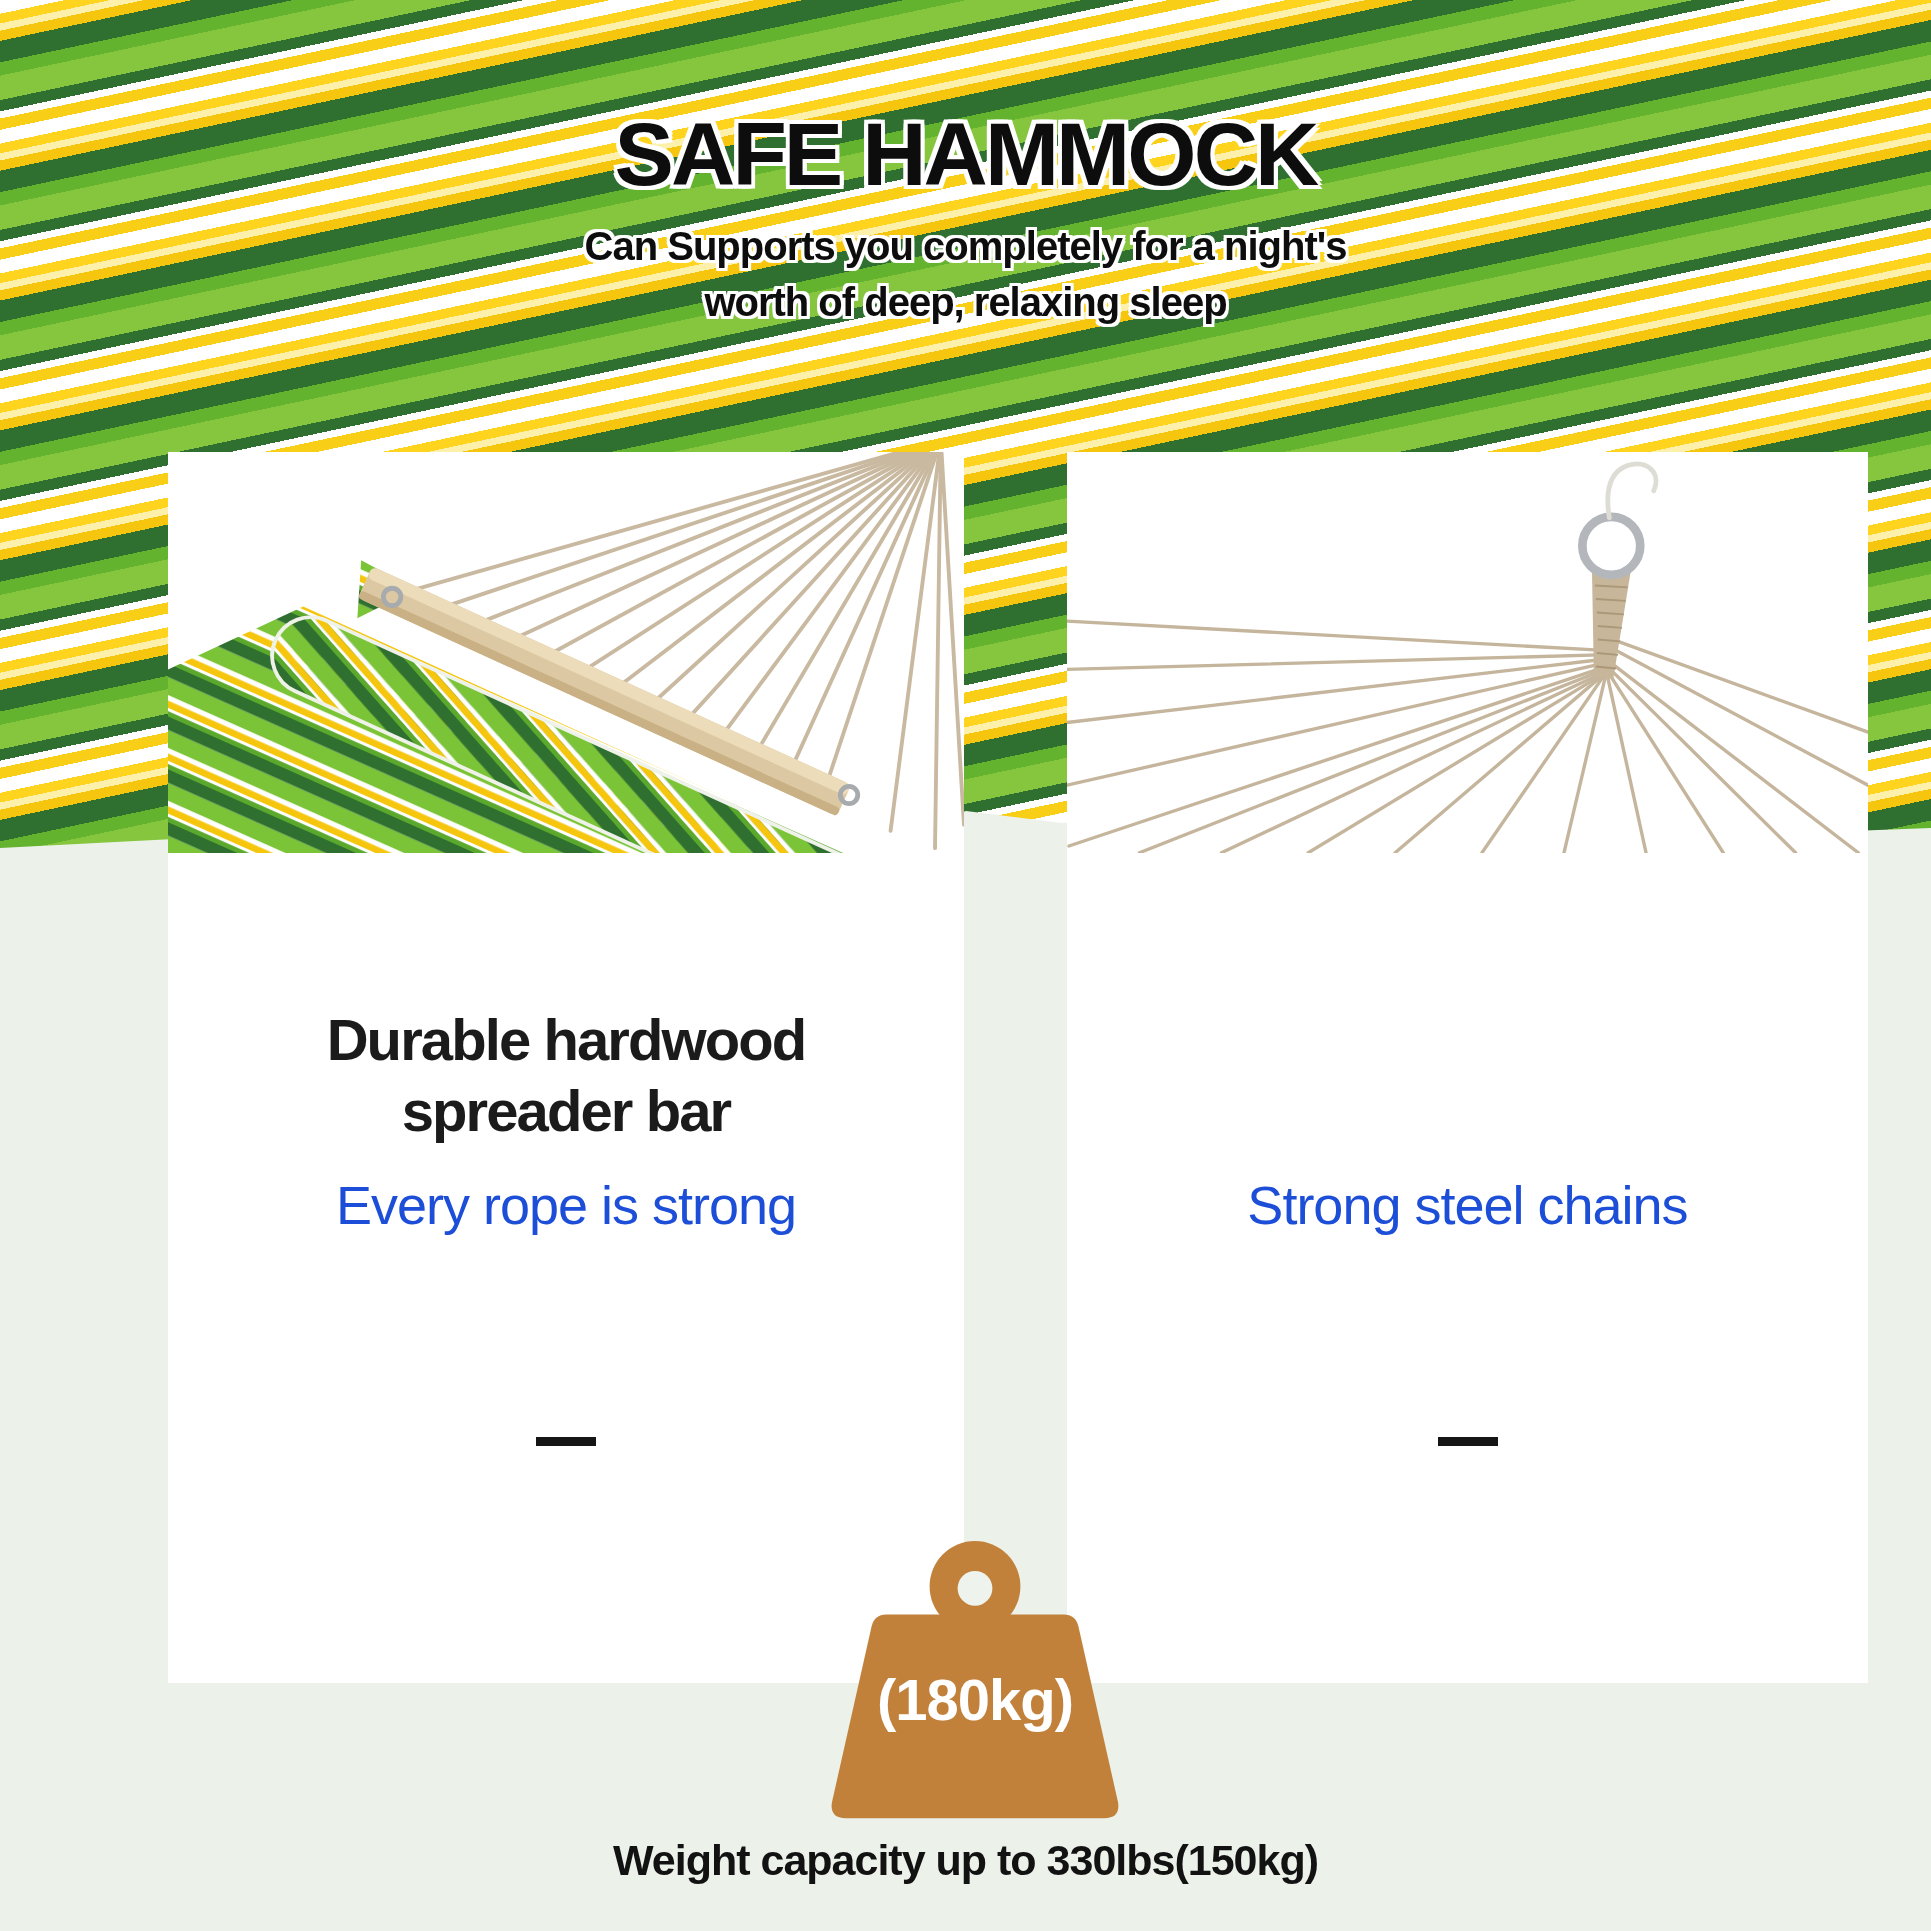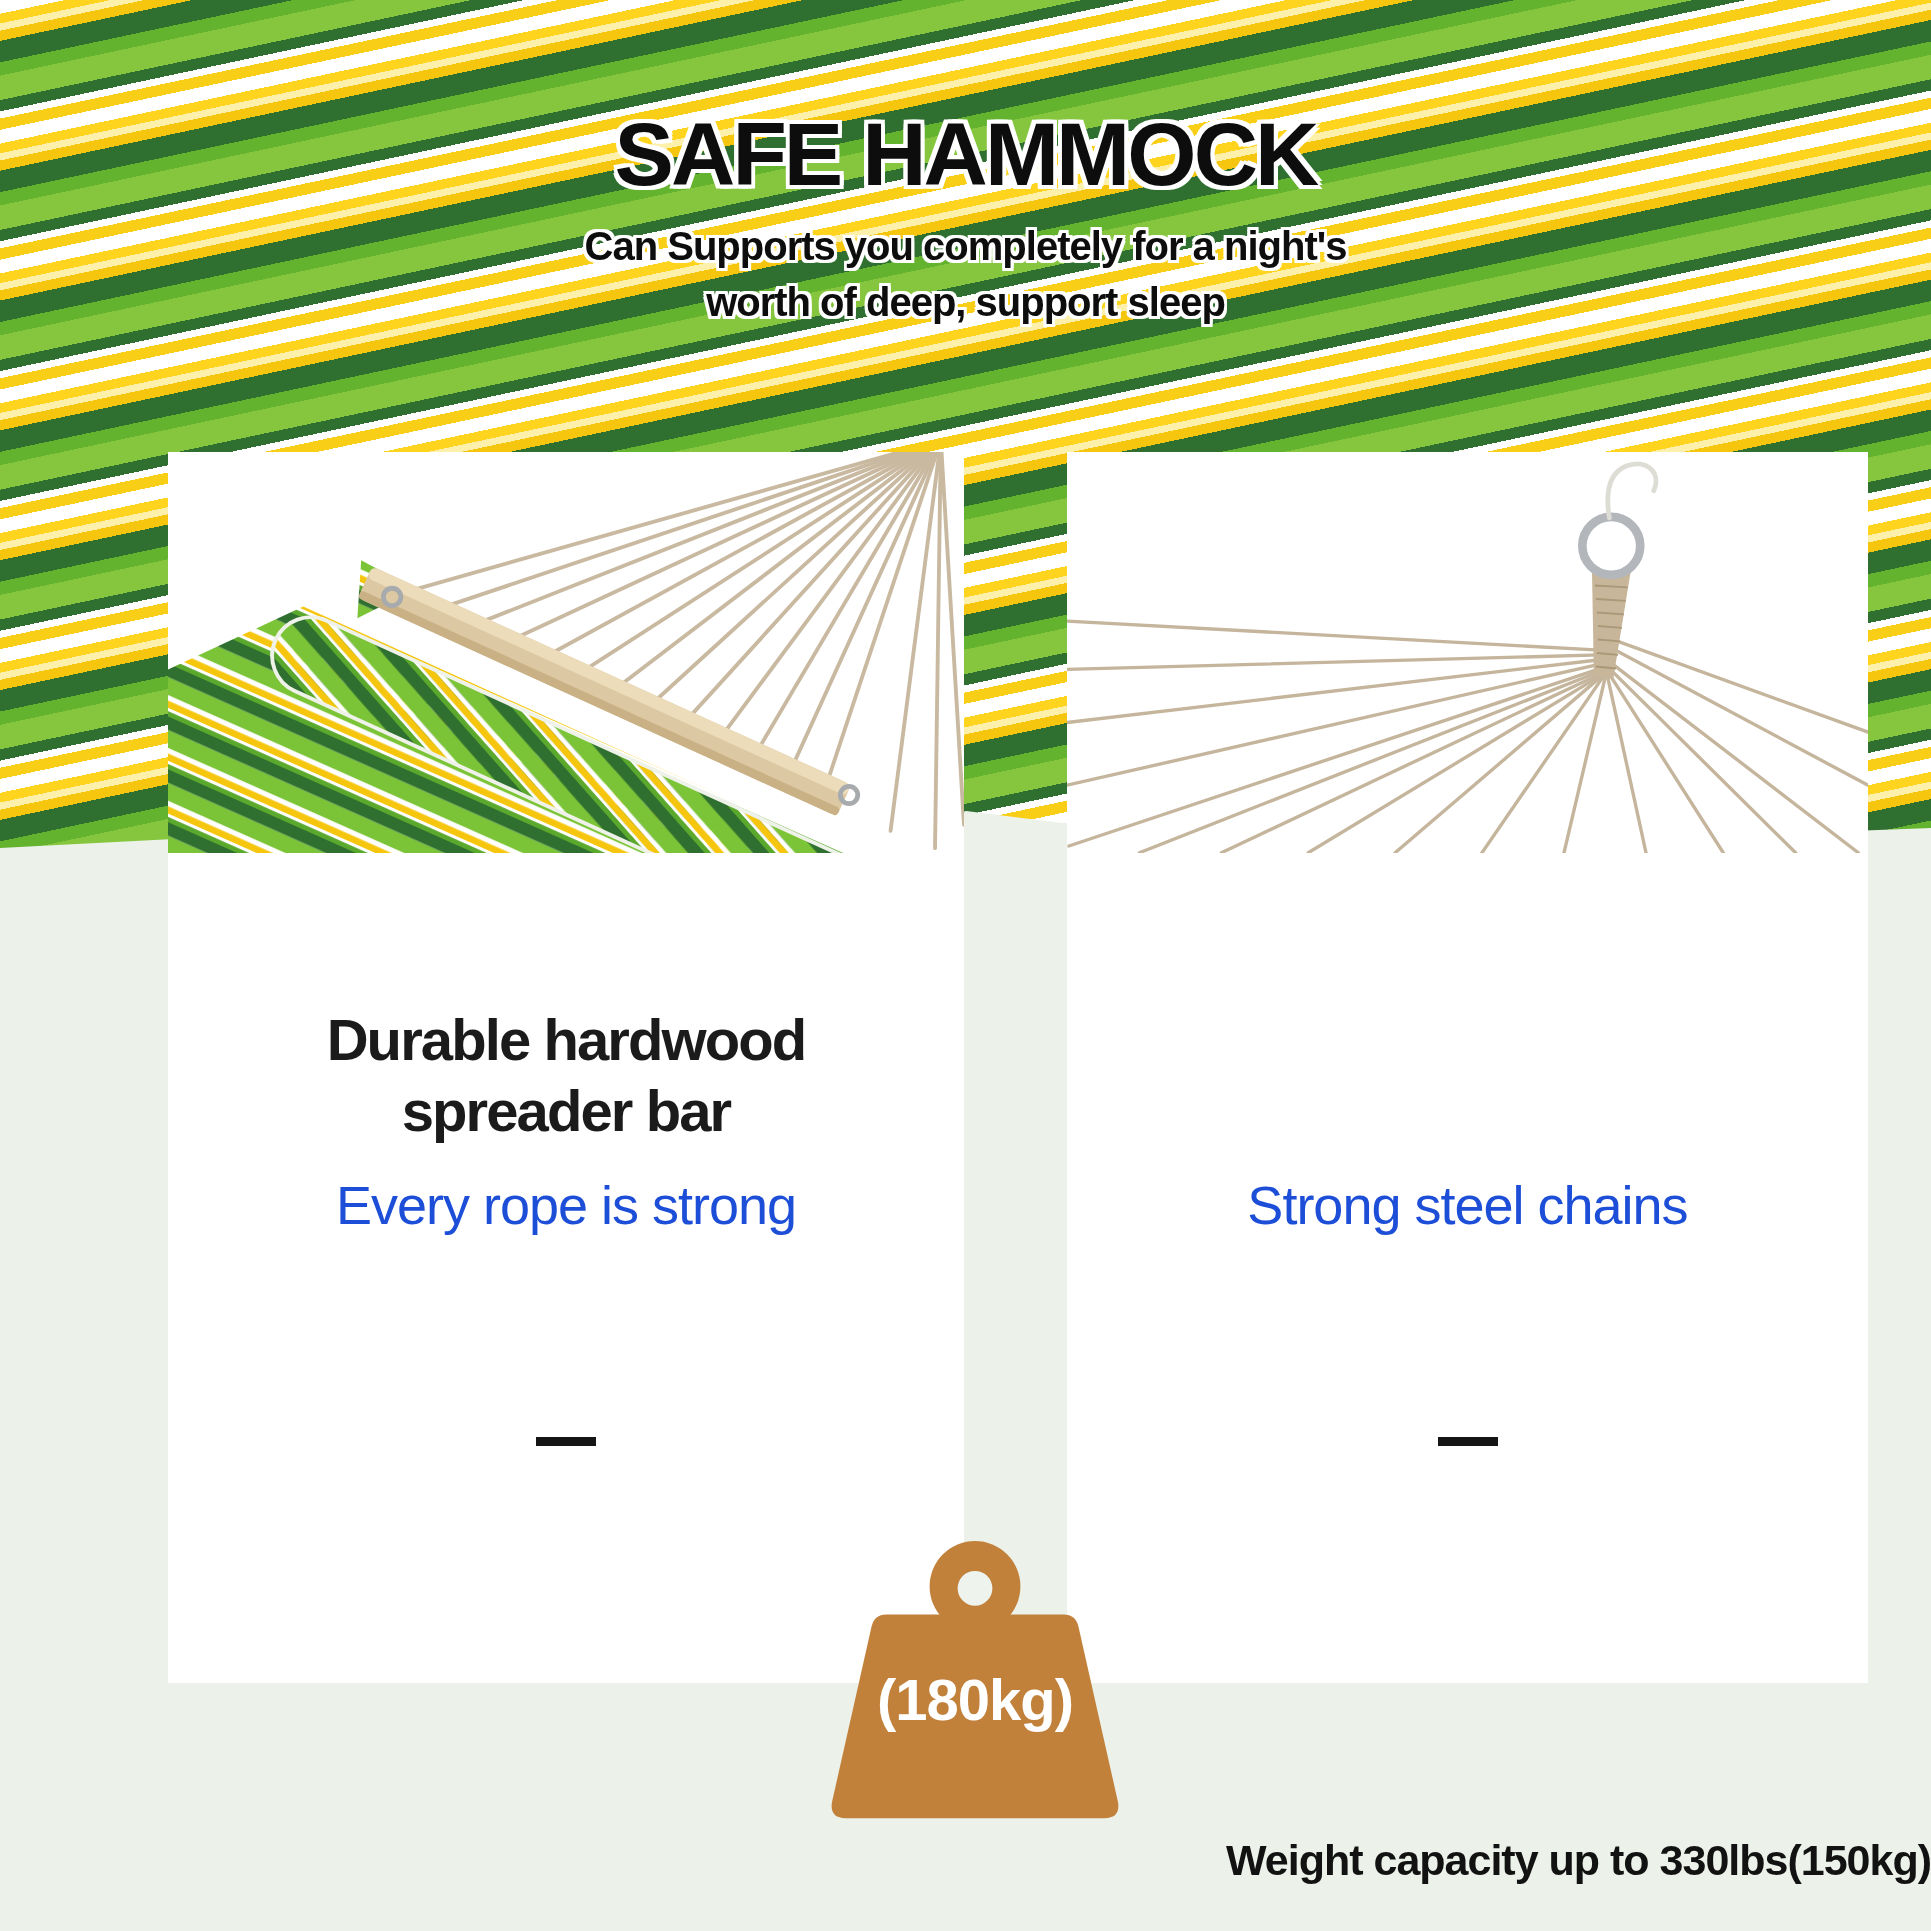--- a/index.html
+++ b/index.html
@@ -60,34 +60,34 @@
 
   
   .badge{position:absolute;left:830px;top:1541px;width:290px;height:282px;}
   .badge svg{position:absolute;left:0;top:0;}
   .badge-text{
     position:absolute;left:0;top:124px;width:100%;text-align:center;
     color:#ffffff;font-weight:bold;font-size:58px;line-height:70px;letter-spacing:-1px;
   }
 
   .footer-caption{
-    position:absolute;left:0;top:1836px;width:1931px;text-align:right;
+    position:absolute;left:0;top:1836px;width:1931px;text-align:center;
     font-size:43px;font-weight:bold;letter-spacing:-1px;color:#121212;
   }
 </style>
 </head>
 <body>
 
 <div class="stage">
 
   <div class="banner"></div>
 
   <div class="title">SAFE HAMMOCK</div>
   <div class="subtitle l1">Can Supports you completely for a night's</div>
-  <div class="subtitle l2">worth of deep, support sleep</div>
+  <div class="subtitle l2">worth of deep, relaxing sleep</div>
 
   <div class="card left">
     <svg class="photo" width="796" height="401" viewBox="0 0 824 415">
       <defs>
         <pattern id="fabL" width="50" height="50" patternUnits="userSpaceOnUse" patternTransform="rotate(24)">
           <rect x="-60" y="0" width="1600" height="13" fill="#2f7030"></rect>
           <rect x="-60" y="13" width="1600" height="17" fill="#7cc437"></rect>
           <rect x="-60" y="30" width="1600" height="5" fill="#ffffff"></rect>
           <rect x="-60" y="35" width="1600" height="7" fill="#f6c60f"></rect>
           <rect x="-60" y="42" width="1600" height="3" fill="#ffffff"></rect>

